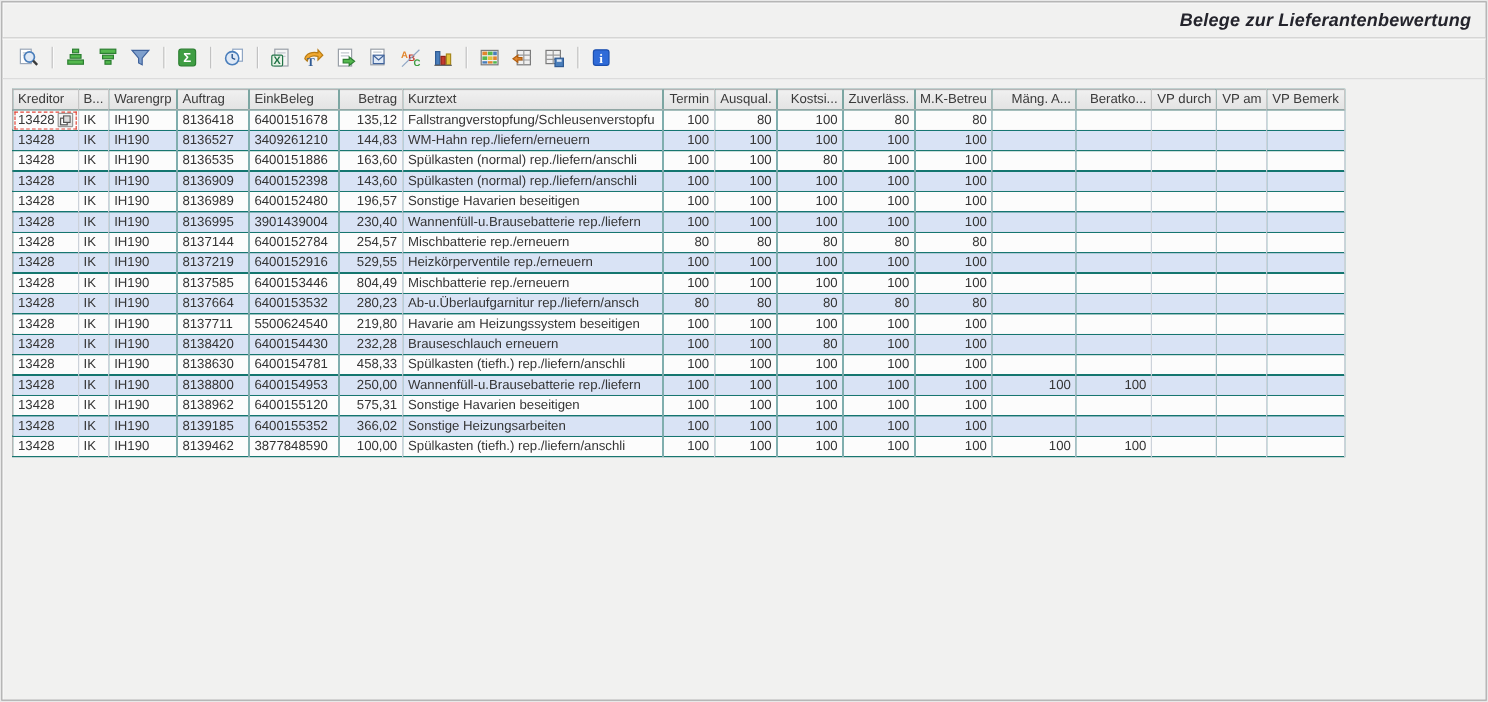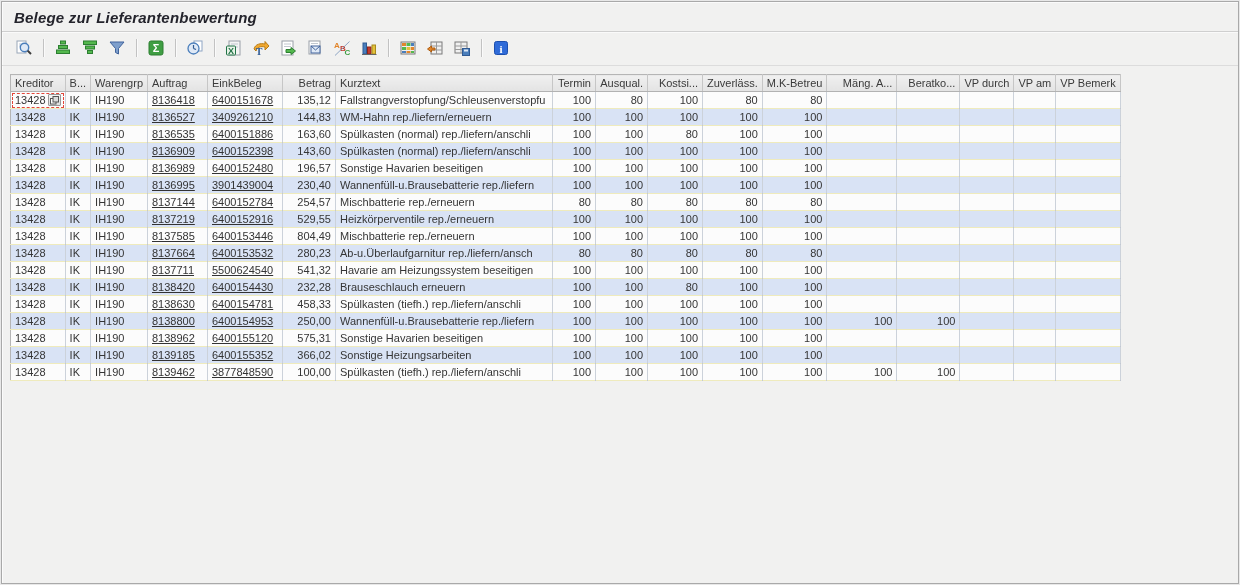--- a/index.html
+++ b/index.html
@@ -8,21 +8,21 @@
     font-family: "Liberation Sans", sans-serif;
     background:#e8e8e8;
   }
   .window {
     position:absolute; inset:1px;
     background:#f1f1f0;
     border:1px solid #a9a9a9;
     box-shadow: inset 1px 1px 0 #fbfbfb;
   }
   
-  .titlebar { padding:7px 12px 5px 12px; }
+  .titlebar { padding:7px 12px 5px 12px;text-align:right; }
   .titlebar h1 {
     font-size:15px; font-weight:bold; font-style:italic;
     color:#24242c; letter-spacing:0.2px;
   }
   .title-sep { border-bottom:1px solid #cfcfcf; box-shadow:0 1px 0 #fafafa; }
   
   .toolbar {
     display:flex; align-items:center; gap:3px;
     padding:5px 10px 6px 10px;
     border-bottom:1px solid #dcdcdc;
@@ -32,40 +32,40 @@
     background:transparent; display:flex; align-items:center; justify-content:center;
     border-radius:2px; cursor:pointer; padding:0;
   }
   .tb-sep { width:1px; height:18px; background:#c2c2c2; margin:0 4px; box-shadow:1px 0 0 #fafafa; }
   
   .content { padding:8px 0 0 8px; }
   table {
     border-collapse:collapse; table-layout:fixed;
     font-size:11px; color:#353535;
     border:1px solid #b5b5b5;
-    background:#fef9c3;
+    background:#0f766e;
   }
   th {
     background:linear-gradient(#f0f0f0,#e3e3e3);
     font-weight:normal; text-align:left; color:#3a3a3a;
     padding:1px 4px; height:17px;
     border-right:1px solid #c6c6c6; border-bottom:1px solid #b2b2b2;
     white-space:nowrap; overflow:hidden;
     cursor:pointer;
   }
   td {
     padding:1px 4px; height:17px;
     border-right:1px solid #ccd2da;
     border-bottom:1px solid rgba(110,120,140,0.10);
     white-space:nowrap; overflow:hidden;
   }
   tbody tr:nth-child(odd)  td { background:#fcfcfc; }
   tbody tr:nth-child(even) td { background:#d9e3f5; }
   .c-right { text-align:right; }
-  td a { color:#333333; text-decoration:underline; cursor:pointer; }
+  td a { color:#333333; cursor:pointer; }
   .focus-cell {
     outline:1px dashed #e2473a; outline-offset:-2px;
   }
   .cell-flex { display:flex; align-items:center; justify-content:space-between; gap:2px; }
   .detail-btn {
     width:13px; height:12px; flex:0 0 auto;
     border:1px solid #9a9a9a; border-radius:1px;
     background:linear-gradient(#f6f6f6,#dcdcdc);
     display:inline-flex; align-items:center; justify-content:center;
     cursor:pointer; padding:0;
@@ -460,21 +460,21 @@
             <td></td>
             <td></td>
             <td></td>
           </tr>
           <tr>
             <td>13428</td>
             <td>IK</td>
             <td>IH190</td>
             <td><a>8137711</a></td>
             <td><a>5500624540</a></td>
-            <td class="c-right">541,32</td>
+            <td class="c-right">219,80</td>
             <td>Havarie am Heizungssystem beseitigen</td>
             <td class="c-right">100</td>
             <td class="c-right">100</td>
             <td class="c-right">100</td>
             <td class="c-right">100</td>
             <td class="c-right">100</td>
             <td class="c-right"></td>
             <td class="c-right"></td>
             <td></td>
             <td></td>

